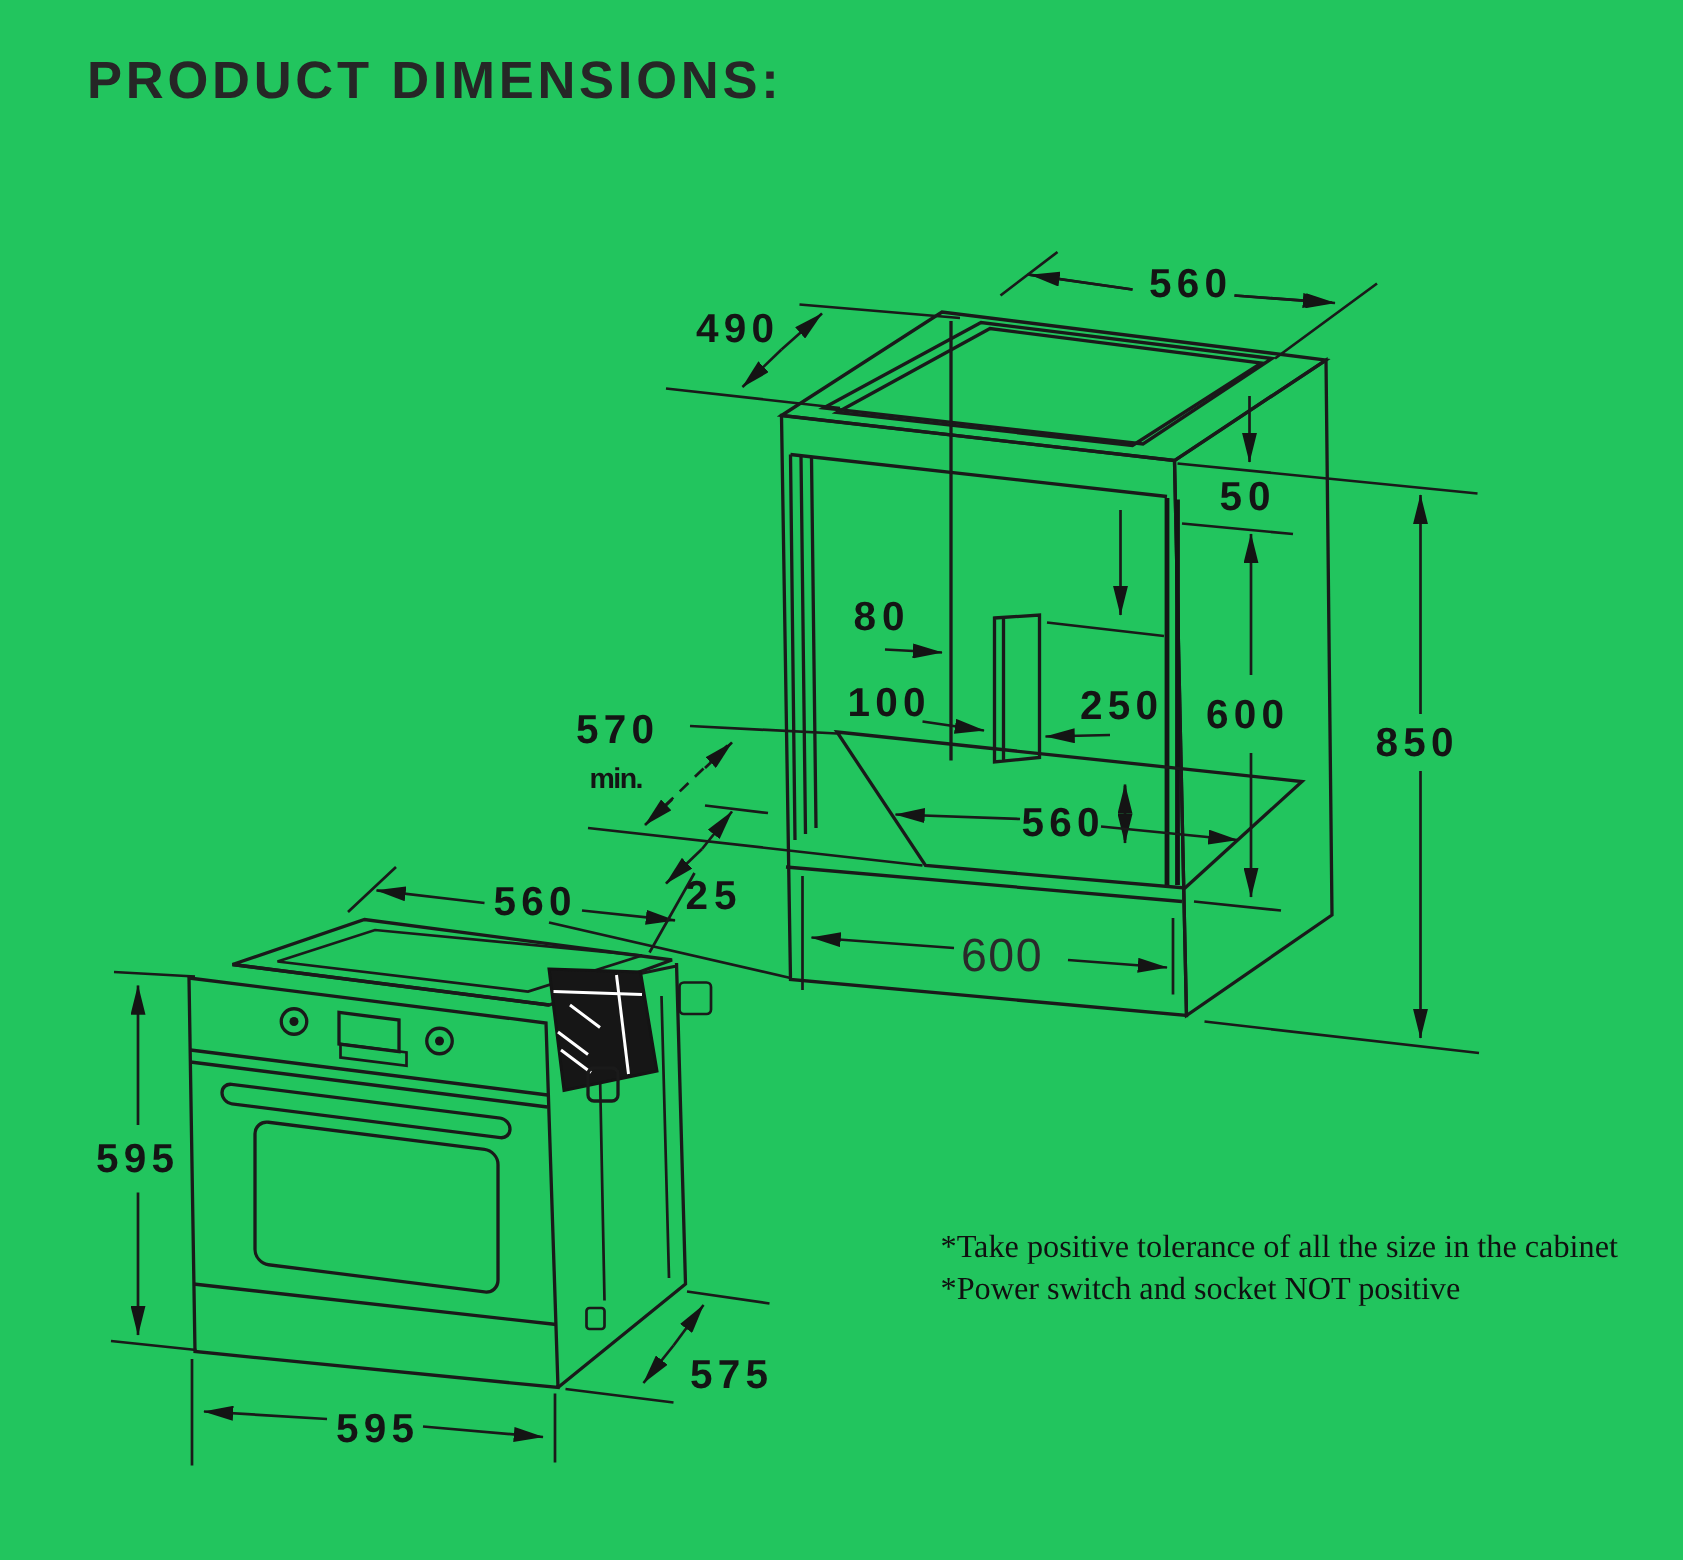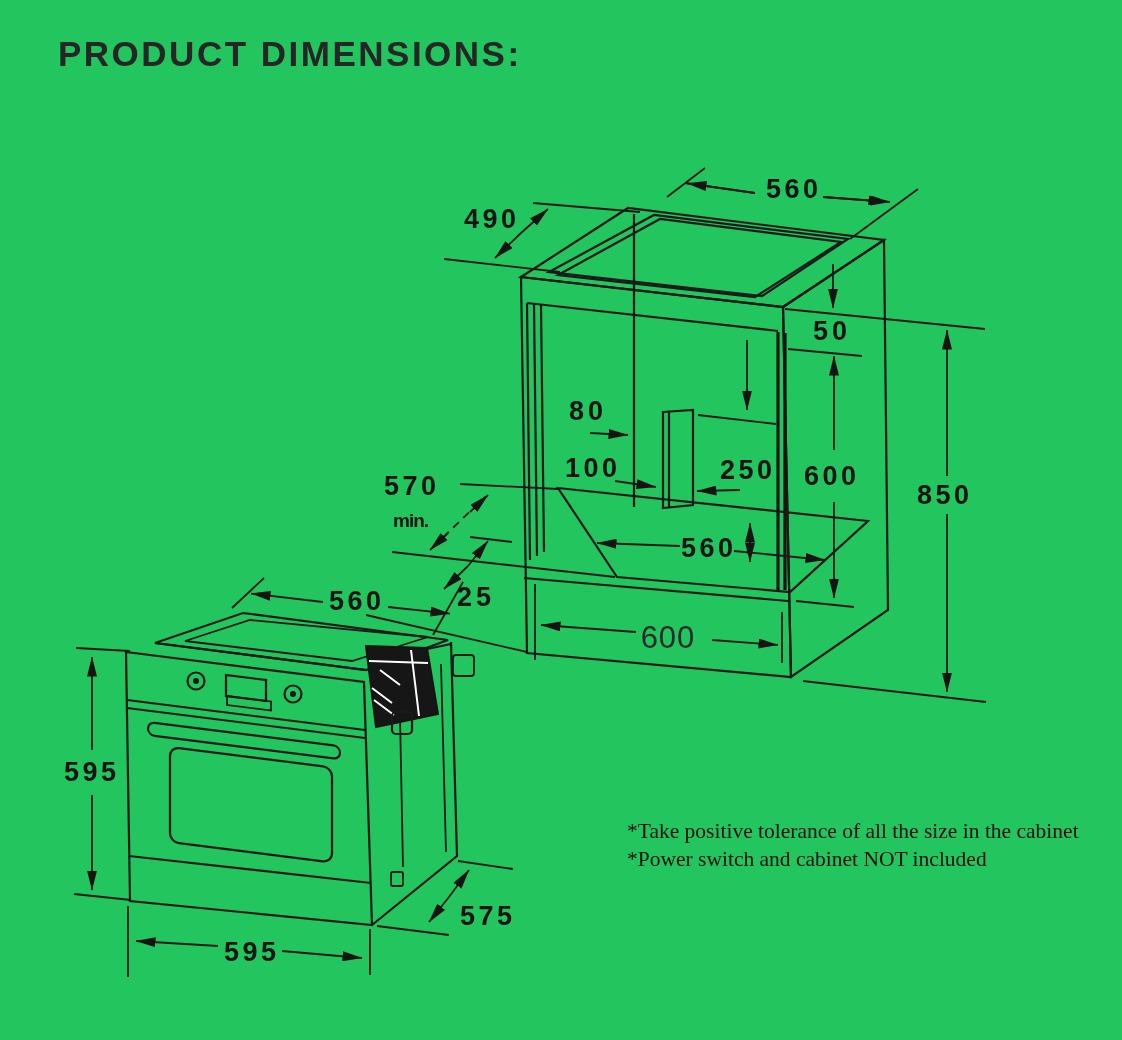--- a/index.html
+++ b/index.html
@@ -174,16 +174,16 @@
       <text class="dim" x="474" y="597" dominant-baseline="central" textLength="34">25</text>
       <text class="dim" x="355" y="601" dominant-baseline="central" textLength="52">560</text>
       <text class="dim" x="90" y="772" dominant-baseline="central" textLength="52">595</text>
       <text class="dim" x="250" y="952" dominant-baseline="central" textLength="52">595</text>
       <text class="dim" x="486" y="916" dominant-baseline="central" textLength="52">575</text>
     </g>
   </svg>
 
   <div class="notes">
     <div>*Take positive tolerance of all the size in the cabinet</div>
-    <div>*Power switch and cabinet NOT included</div>
+    <div>*Power switch and socket NOT positive</div>
   </div>
 
 </div>
 
 </body></html>

